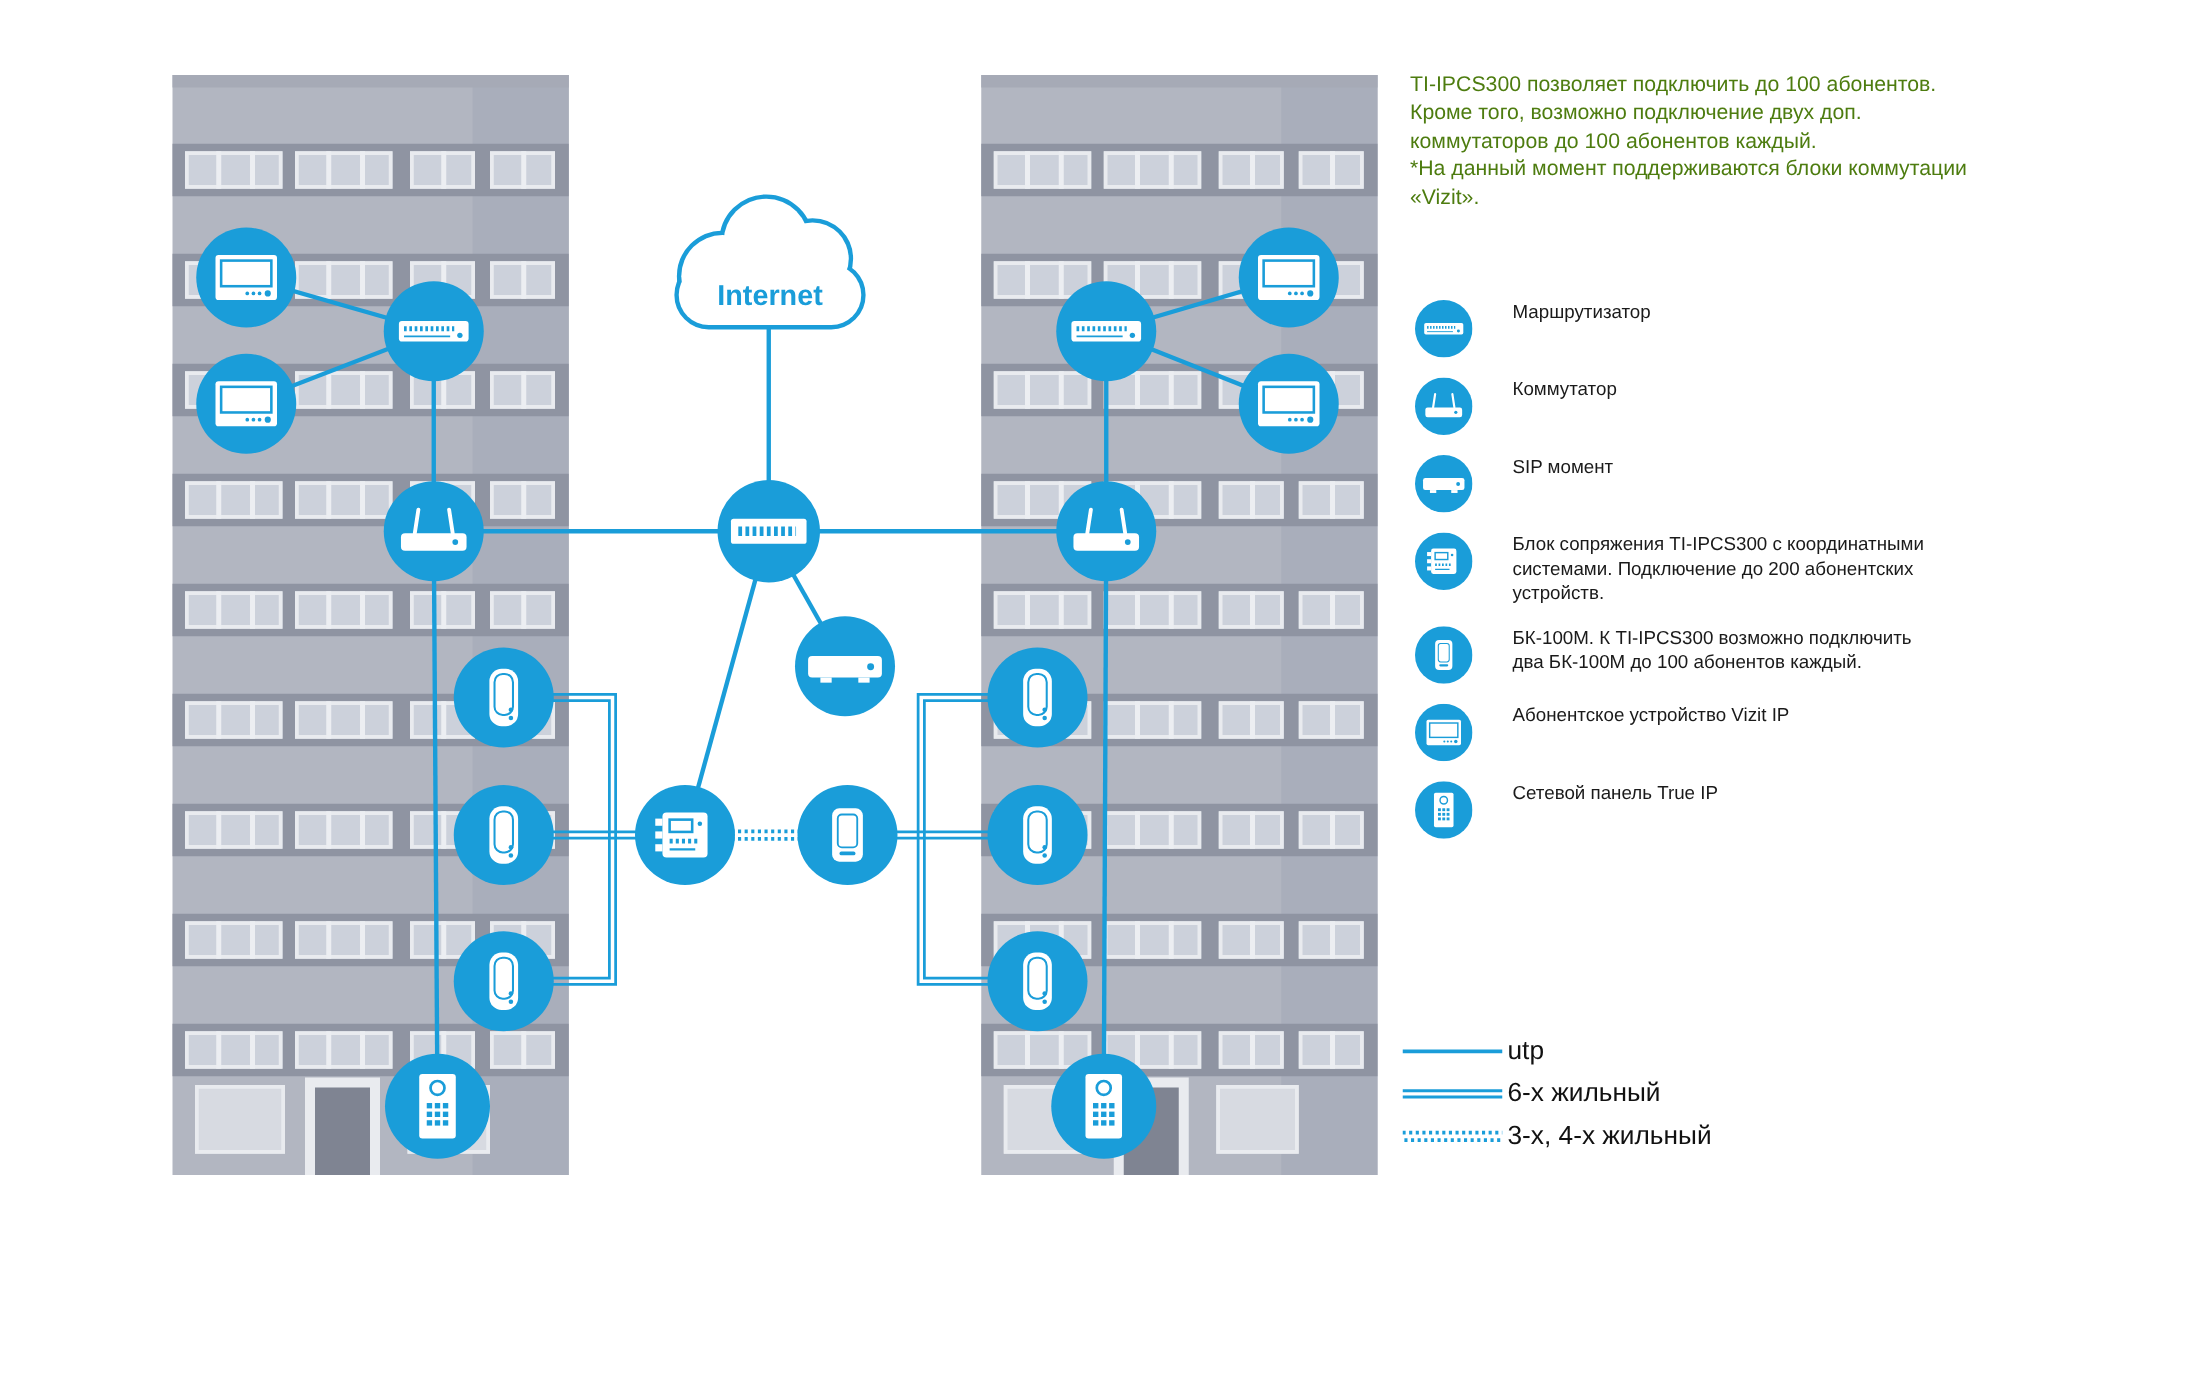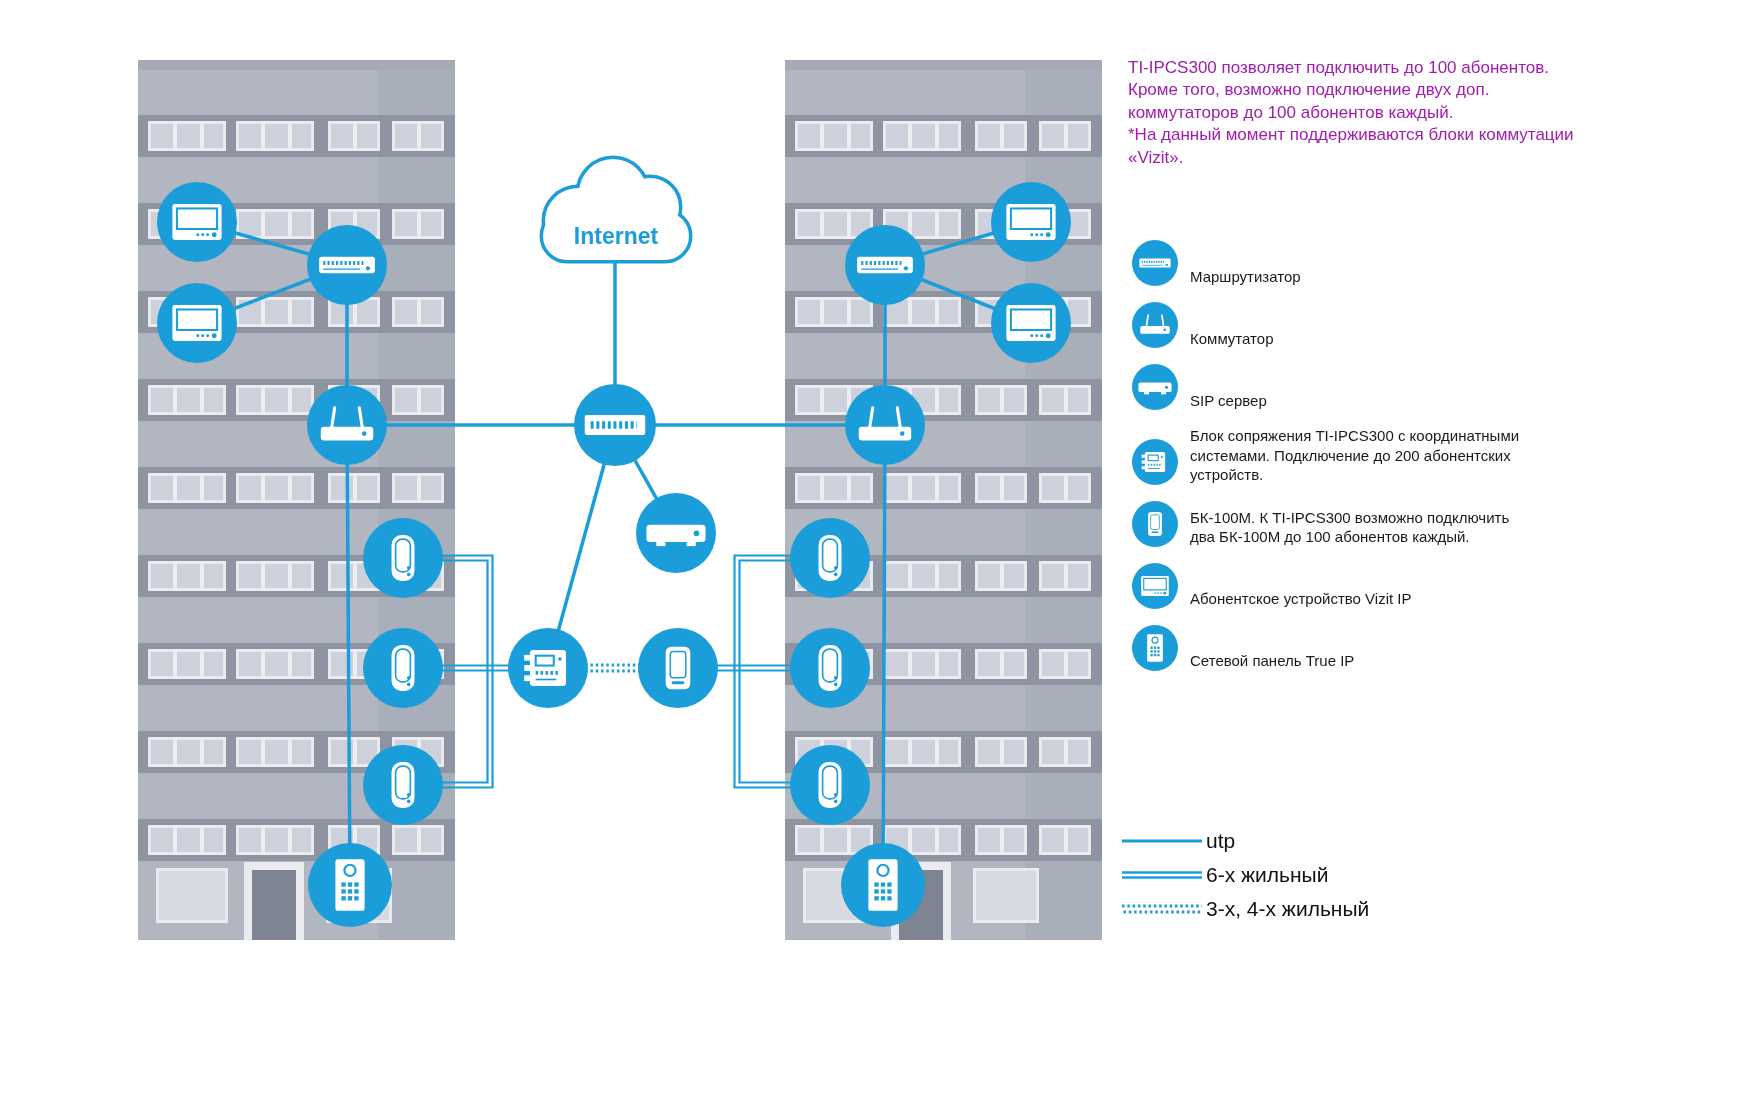--- a/index.html
+++ b/index.html
@@ -12,23 +12,23 @@
   .utp{stroke:#1A9DD9;stroke-width:3.5;fill:none}
   .w2{fill:none;stroke:#1A9DD9;stroke-width:2.2}
   .w34{fill:none;stroke:#1A9DD9;stroke-width:3;stroke-dasharray:2.5 2.8}
   .nd{fill:#1A9DD9}
   .cl1{fill:#fff;stroke:#1A9DD9;stroke-width:7;stroke-linejoin:round}
   .cl2{fill:#fff}
   .cltext{fill:#1A9DD9;font-family:"Liberation Sans",sans-serif;font-weight:bold;font-size:23px}
 
   
   .desc{position:absolute;left:1128px;top:57px;width:448px;font-size:17px;line-height:1.32;
-        white-space:pre-line;color:#a21caf}
+        white-space:pre-line;color:#4d7c0f}
   .legend{position:absolute;left:1132px;top:240px;width:430px}
-  .leg-row{display:flex;align-items:flex-end;gap:12px;margin-bottom:16px}
+  .leg-row{display:flex;align-items:flex-start;gap:32px;margin-bottom:16px}
   .leg-ic{width:46px;height:46px;flex:0 0 46px;display:block}
   .leg-label{font-size:15px;line-height:1.3;max-width:345px}
   .line-legend{position:absolute;left:1122px;top:828px}
   .ll-row{display:flex;align-items:center;gap:4px;margin-bottom:9px;height:25px}
   .ll-label{font-size:21px;color:#111}
   .ll-sample{display:block}
 </style>
 </head>
 <body>
 
@@ -310,21 +310,21 @@
           <circle cx="50" cy="50" r="50" fill="#1A9DD9"></circle>
           <use href="#ic-switch"></use>
         </svg>
       <div class="leg-label">Коммутатор</div>
     </div>
     <div class="leg-row">
       <svg class="leg-ic" viewBox="0 0 100 100">
           <circle cx="50" cy="50" r="50" fill="#1A9DD9"></circle>
           <use href="#ic-sip"></use>
         </svg>
-      <div class="leg-label">SIP сервер</div>
+      <div class="leg-label">SIP момент</div>
     </div>
     <div class="leg-row">
       <svg class="leg-ic" viewBox="0 0 100 100">
           <circle cx="50" cy="50" r="50" fill="#1A9DD9"></circle>
           <use href="#ic-ipcs"></use>
         </svg>
       <div class="leg-label">Блок сопряжения TI-IPCS300 с координатными системами. Подключение до 200 абонентских устройств.</div>
     </div>
     <div class="leg-row">
       <svg class="leg-ic" viewBox="0 0 100 100">

